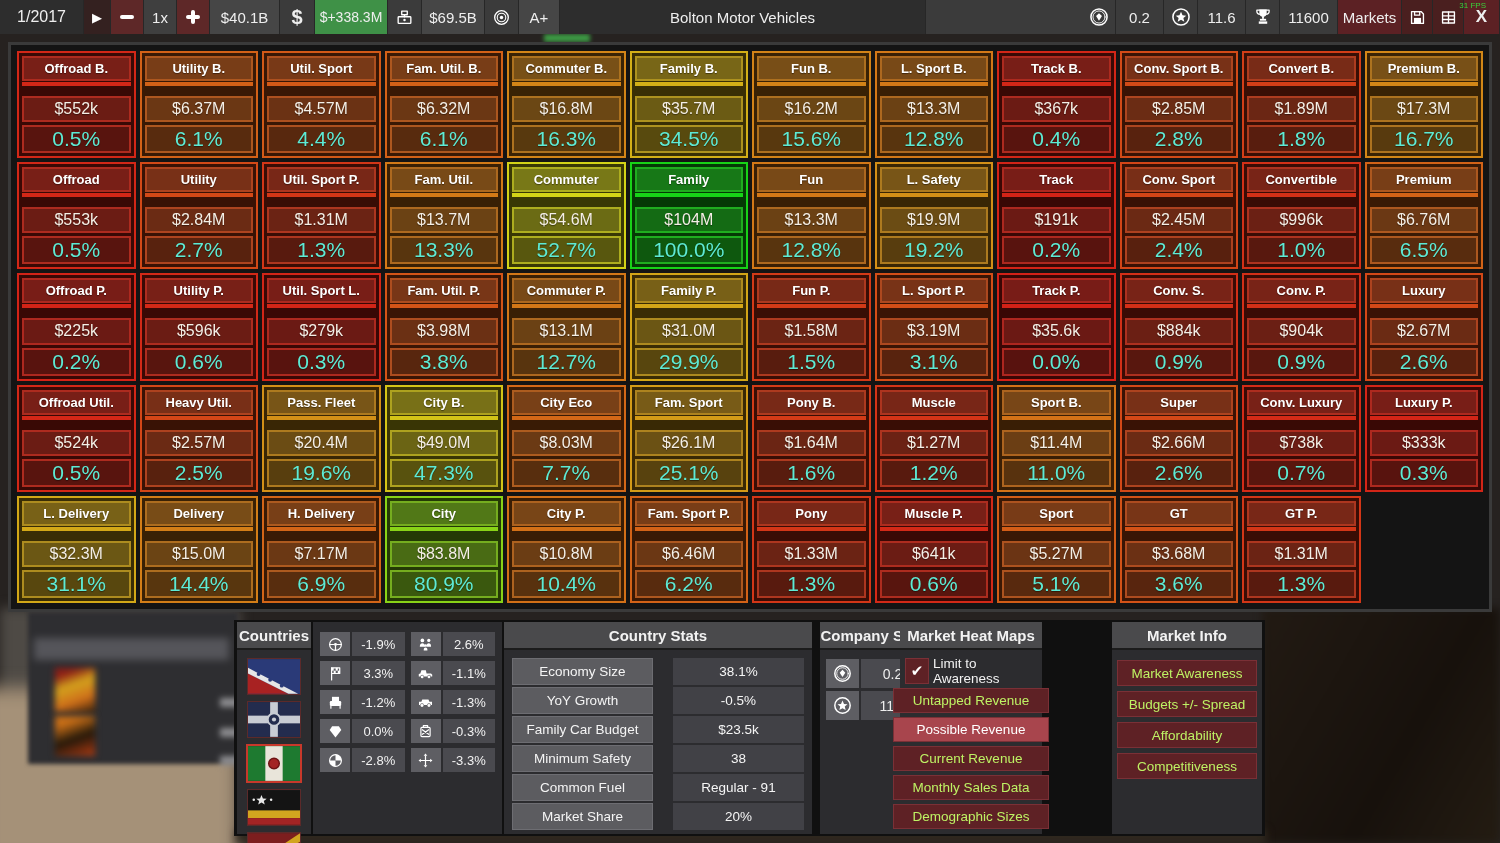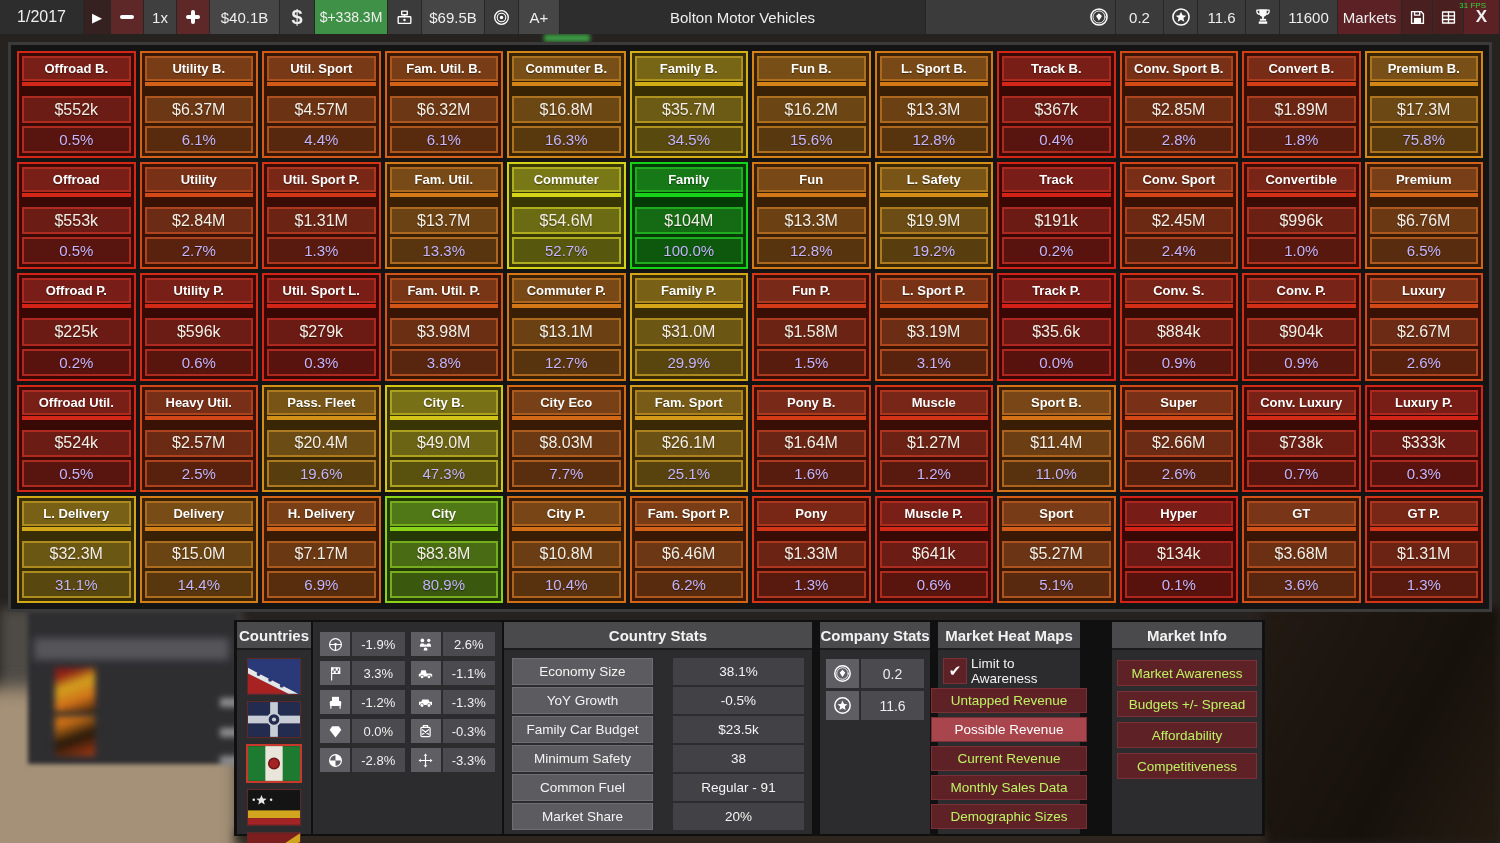--- a/index.html
+++ b/index.html
@@ -52,31 +52,31 @@
   .plusglyph:after{left:5px;top:0;width:4px;height:14px;}
 
   
   .grid-panel{position:absolute;left:8px;top:42px;width:1484px;height:570px;background:#141414;border:3px solid #3a3a3a;box-sizing:border-box;padding:6px;z-index:40;}
   .market-grid{display:grid;grid-template-columns:repeat(12,1fr);grid-template-rows:repeat(5,1fr);gap:4px;width:100%;height:100%;}
   .cell{--h:0;box-sizing:border-box;border:2px solid hsl(var(--h),80%,46%);background:hsl(var(--h),85%,12%);display:flex;flex-direction:column;padding:3px;min-width:0;}
   .cell>div{box-sizing:border-box;}
   .c-title{height:25px;background:hsl(var(--h),68%,28%);border:2px solid hsl(var(--h),70%,40%);display:flex;align-items:center;justify-content:center;font-weight:bold;font-size:13px;color:#fff;text-shadow:0 1px 1px rgba(0,0,0,.45);overflow:hidden;}
   .c-band{height:4px;background:hsl(var(--h),80%,46%);margin:1px 0 2px;}
   .c-money{flex:1;margin-top:8px;background:hsl(var(--h),68%,25%);border:2px solid hsl(var(--h),70%,40%);display:flex;align-items:center;justify-content:center;font-size:16px;color:#f5efe6;text-shadow:0 1px 1px rgba(0,0,0,.45);}
-  .c-pct{flex:1;margin-top:3px;background:hsl(var(--h),72%,20%);border:2px solid hsl(var(--h),70%,40%);display:flex;align-items:center;justify-content:center;font-size:15px;color:#c4b5fd;text-shadow:0 1px 1px rgba(0,0,0,.45);}
+  .c-pct{flex:1;margin-top:3px;background:hsl(var(--h),72%,20%);border:2px solid hsl(var(--h),70%,40%);display:flex;align-items:center;justify-content:center;font-size:21px;color:#5eead4;text-shadow:0 1px 1px rgba(0,0,0,.45);}
 
   
   .bottom-back{position:absolute;left:234px;top:620px;width:1031px;height:216px;background:#101010;z-index:41;}
   .panel{position:absolute;top:622px;height:212px;background:#2c2c2f;z-index:42;box-sizing:border-box;}
   .panel-header{height:26px;background:#4a4a4c;border-bottom:2px solid #1c1c1c;display:flex;align-items:center;justify-content:center;font-weight:bold;font-size:15px;color:#f2f2f2;}
   .p-countries{left:237px;width:74px;}
   .p-taste{left:313px;width:189px;}
   .p-stats{left:504px;width:308px;}
   .p-company{left:820px;width:110px;}
-  .p-heat{left:938px;width:142px;}
+  .p-heat{left:900px;width:142px;}
   .p-info{left:1112px;width:150px;}
 
   .flag-list{display:flex;flex-direction:column;align-items:center;gap:6px;padding-top:8px;}
   .flag{width:52px;height:35px;border:1px solid #5c2a2a;box-sizing:content-box;cursor:pointer;}
   .flag.selected{border:2px solid #c8392b;}
   .flag svg{display:block;width:100%;height:100%;}
 
   .taste-grid{display:grid;grid-template-columns:1fr 1fr;gap:5px 6px;padding:10px 7px 0;}
   .taste-item{display:flex;gap:2px;height:24px;}
   .taste-icon{width:30px;background:#5e5e63;display:flex;align-items:center;justify-content:center;}
@@ -279,21 +279,21 @@
       <div class="cell" style="--h: 12.2;">
         <div class="c-title">Convert B.</div>
         <div class="c-band"></div>
         <div class="c-money">$1.89M</div>
         <div class="c-pct">1.8%</div>
       </div>
       <div class="cell" style="--h: 35.6;">
         <div class="c-title">Premium B.</div>
         <div class="c-band"></div>
         <div class="c-money">$17.3M</div>
-        <div class="c-pct">75.8%</div>
+        <div class="c-pct">16.7%</div>
       </div>
       <div class="cell" style="--h: 5.0;">
         <div class="c-title">Offroad</div>
         <div class="c-band"></div>
         <div class="c-money">$553k</div>
         <div class="c-pct">0.5%</div>
       </div>
       <div class="cell" style="--h: 15.8;">
         <div class="c-title">Utility</div>
         <div class="c-band"></div>
@@ -550,26 +550,20 @@
         <div class="c-title">Muscle P.</div>
         <div class="c-band"></div>
         <div class="c-money">$641k</div>
         <div class="c-pct">0.6%</div>
       </div>
       <div class="cell" style="--h: 22.1;">
         <div class="c-title">Sport</div>
         <div class="c-band"></div>
         <div class="c-money">$5.27M</div>
         <div class="c-pct">5.1%</div>
-      </div>
-      <div class="cell" style="--h: 3.4;">
-        <div class="c-title">Hyper</div>
-        <div class="c-band"></div>
-        <div class="c-money">$134k</div>
-        <div class="c-pct">0.1%</div>
       </div>
       <div class="cell" style="--h: 18.8;">
         <div class="c-title">GT</div>
         <div class="c-band"></div>
         <div class="c-money">$3.68M</div>
         <div class="c-pct">3.6%</div>
       </div>
       <div class="cell" style="--h: 9.8;">
         <div class="c-title">GT P.</div>
         <div class="c-band"></div>

